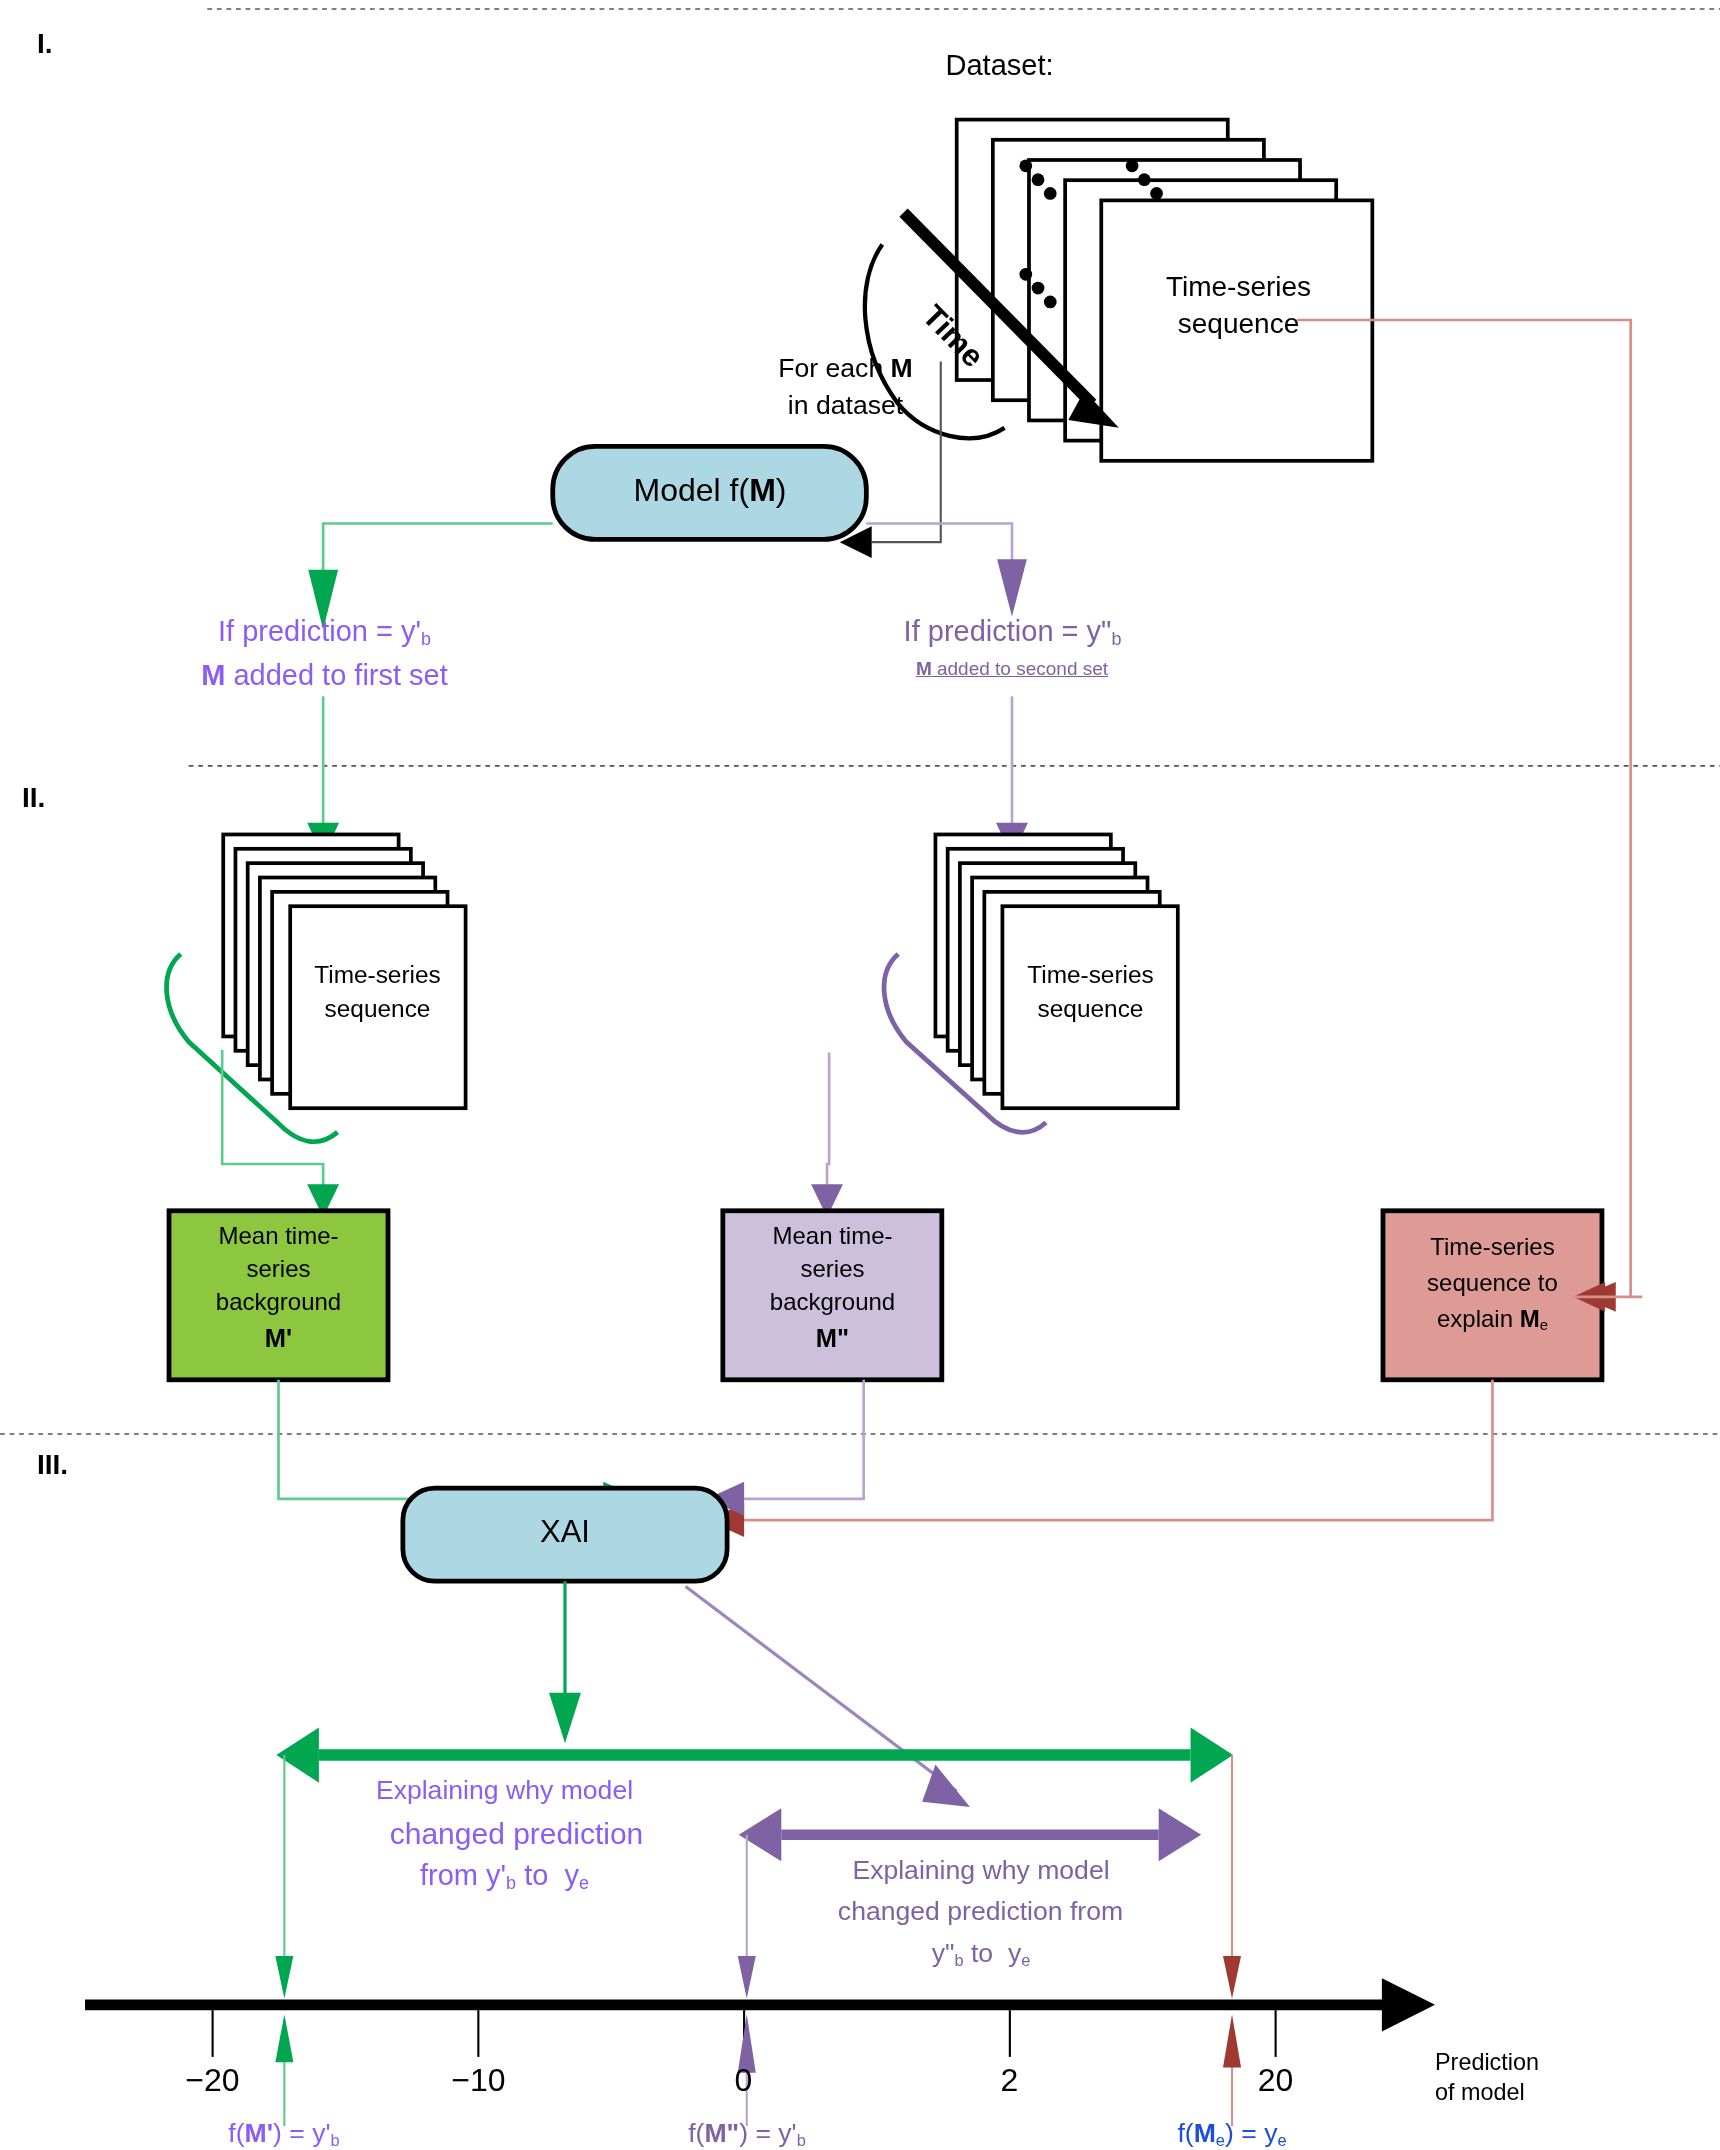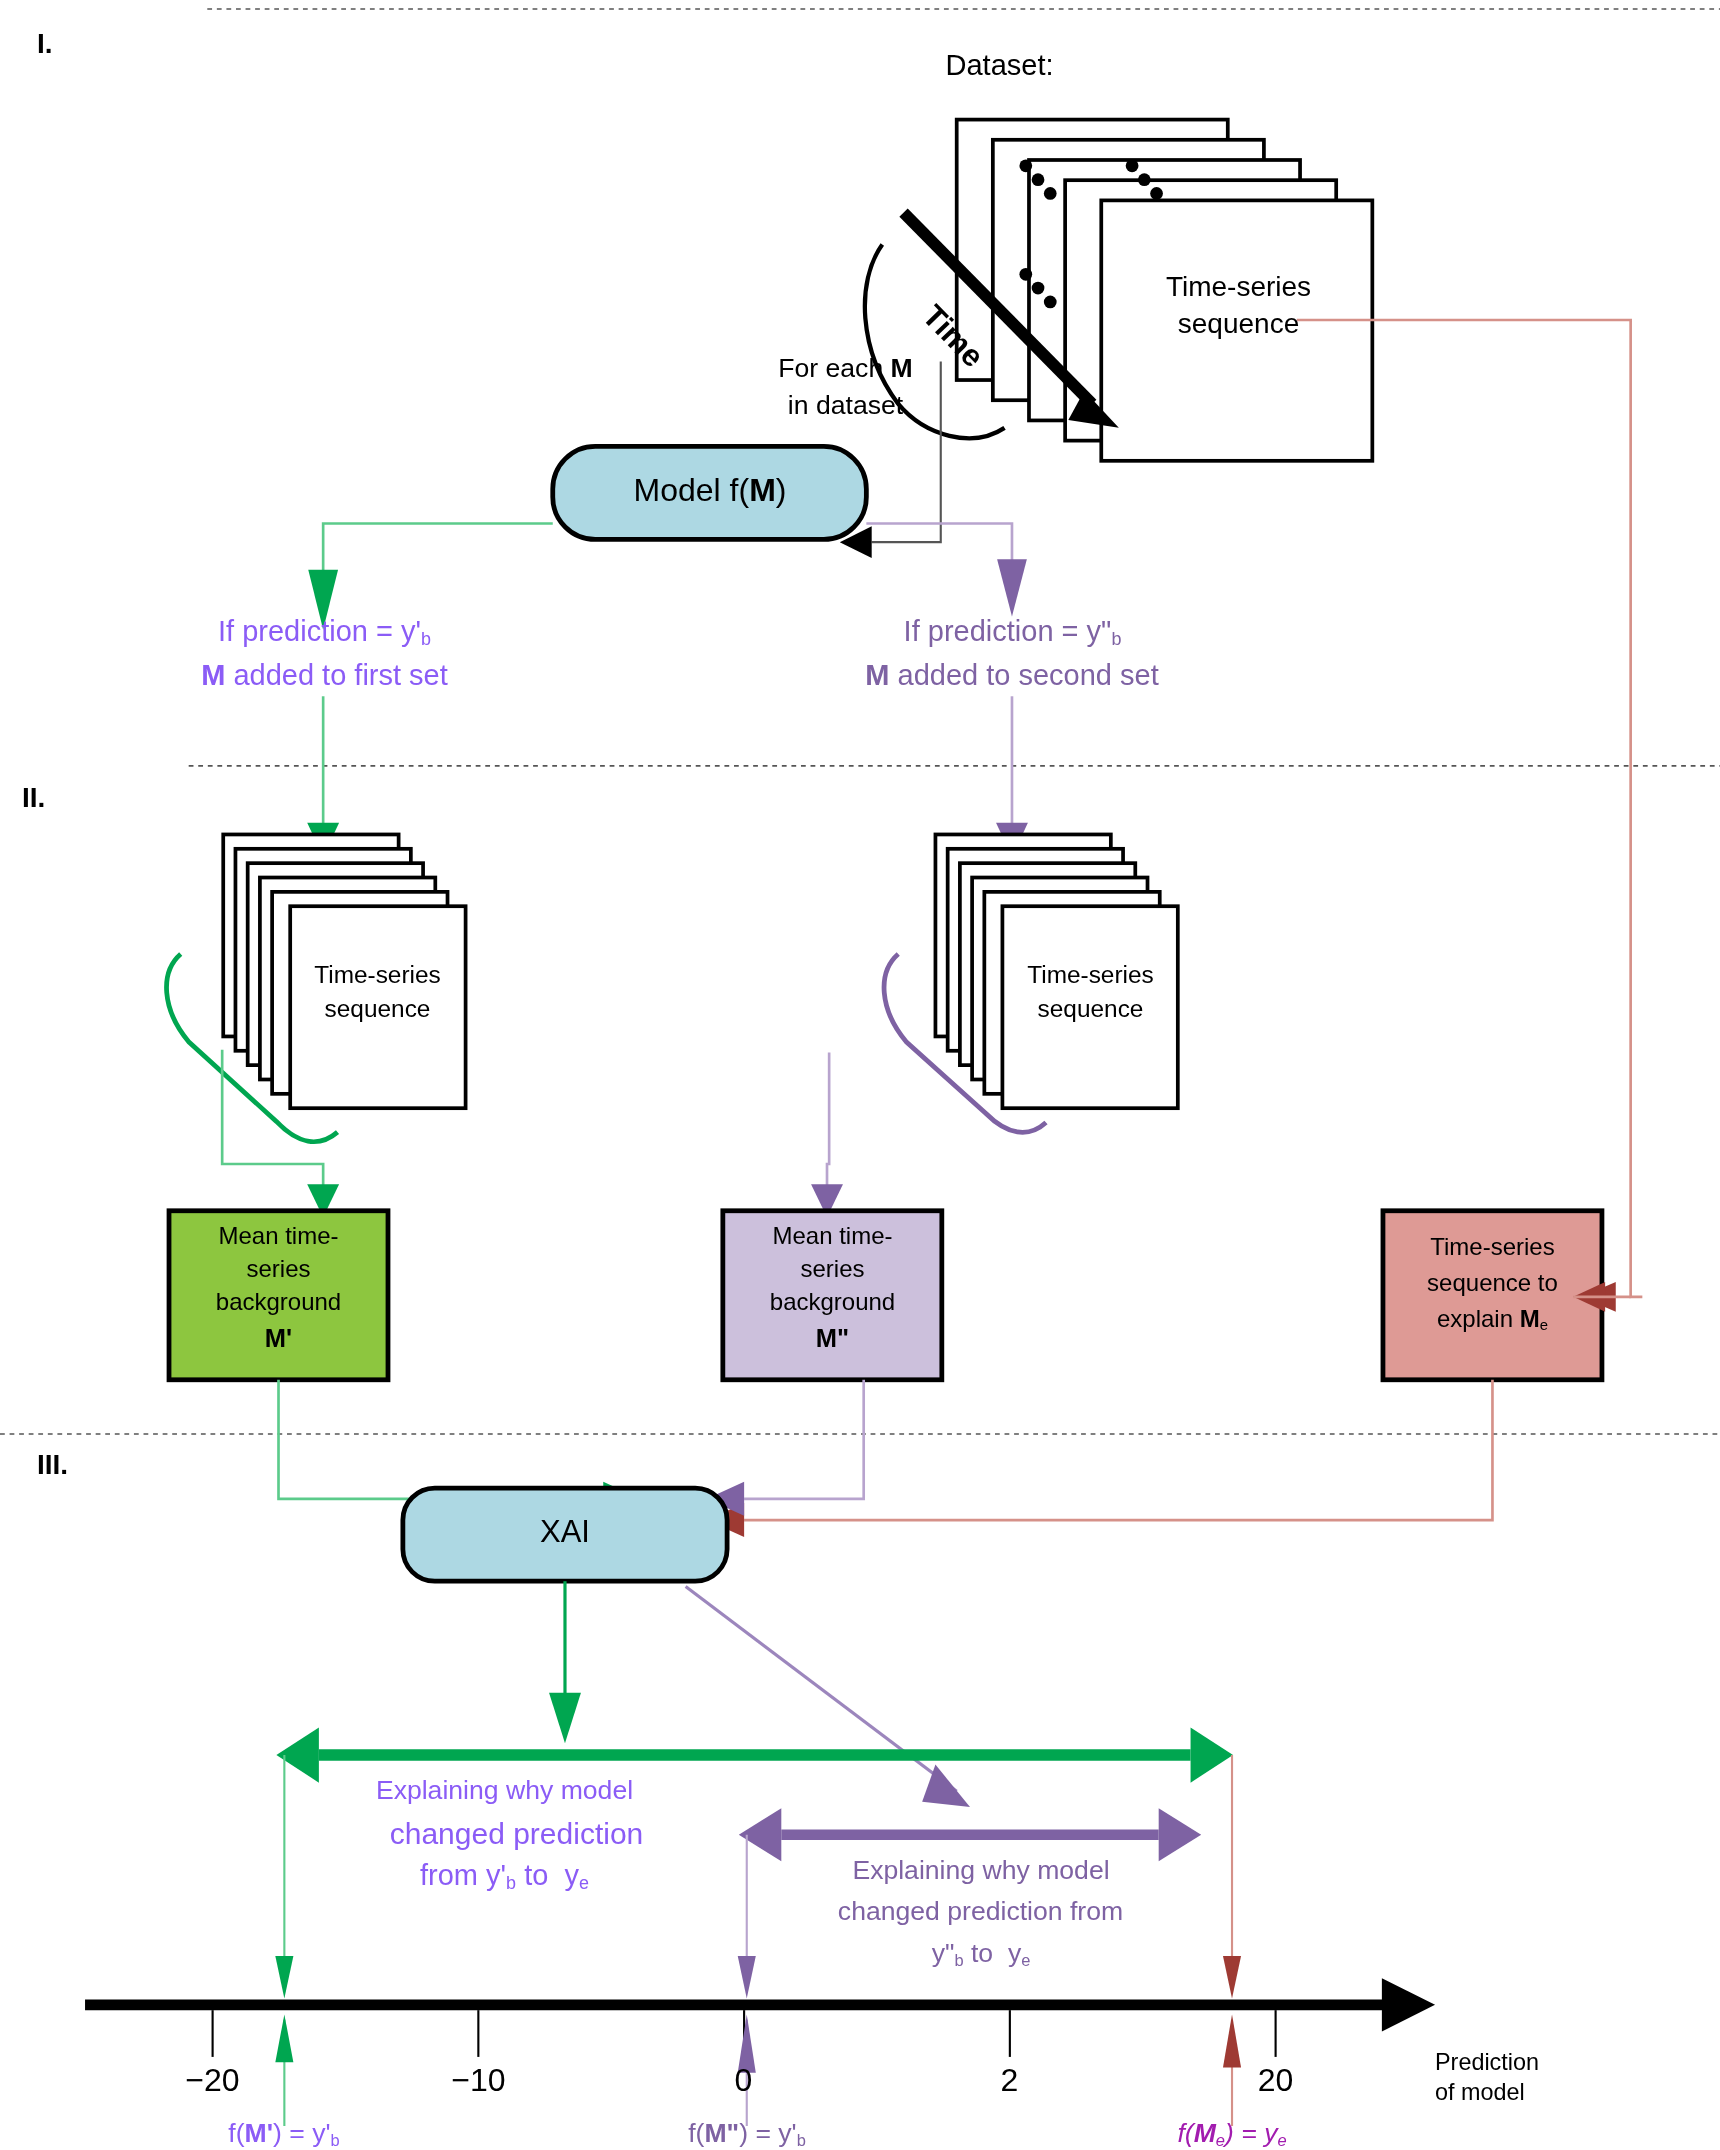--- a/index.html
+++ b/index.html
@@ -4,21 +4,21 @@
 <style>
   html,body{margin:0;padding:0;background:#fff;}
   body{font-family:"Liberation Sans","DejaVu Sans",sans-serif;}
   #stage{position:relative;width:1721px;height:2151px;background:#ffffff;overflow:hidden;}
   #svgroot{position:absolute;left:0;top:0;width:1721px;height:2151px;}
   .txt{position:absolute;white-space:pre;line-height:1.18;}
   .ctr{text-align:center;}
   .black{color:#000;}
   .green{color:#8b5cf6;}
   .purple{color:#7E62A3;}
-  .darkred{color:#a21caf;font-style:italic;}
+  .darkred{color:#1d4ed8;}
   .b{font-weight:bold;}
   sub{font-size:0.62em;vertical-align:baseline;position:relative;top:0.22em;}
   .sec{font-size:28px;color:#000;}
 </style>
 </head>
 <body>
 
 <div id="stage">
 
   <svg id="svgroot" viewBox="0 0 3238 4047">
@@ -240,21 +240,21 @@
 
   <div class="txt black ctr" style="left:755px;top:353px;width:181px;font-size:26.6px;">For each <span class="b">M</span></div>
   <div class="txt black ctr" style="left:755px;top:390px;width:181px;font-size:26.6px;">in dataset</div>
 
   <div class="txt black ctr" style="left:553px;top:472px;width:314px;font-size:32px;">Model f(<span class="b">M</span>)</div>
 
   <div class="txt green ctr" style="left:133px;top:614px;width:383px;font-size:29px;">If prediction = y'<sub>b</sub></div>
   <div class="txt green ctr b" style="left:133px;top:658px;width:383px;font-size:29px;"><span class="b">M</span> <span style="font-weight:normal;">added to first set</span></div>
 
   <div class="txt purple ctr" style="left:821px;top:614px;width:383px;font-size:29px;">If prediction = y"<sub>b</sub></div>
-  <div class="txt purple ctr" style="left:802px;top:658px;width:420px;font-size:29px;"><span class="b">M</span> added to second set</div>
+  <div class="txt purple ctr" style="left:802px;top:658px;width:420px;font-size:19px;text-decoration:underline;"><span class="b">M</span> added to second set</div>
 
   <div class="txt black ctr" style="left:295px;top:961px;width:165px;font-size:24.4px;">Time-series</div>
   <div class="txt black ctr" style="left:295px;top:995px;width:165px;font-size:24.4px;">sequence</div>
 
   <div class="txt black ctr" style="left:1008px;top:961px;width:165px;font-size:24.4px;">Time-series</div>
   <div class="txt black ctr" style="left:1008px;top:995px;width:165px;font-size:24.4px;">sequence</div>
 
   <div class="txt black ctr" style="left:169px;top:1222px;width:219px;font-size:24px;">Mean time-</div>
   <div class="txt black ctr" style="left:169px;top:1255px;width:219px;font-size:24px;">series</div>
   <div class="txt black ctr" style="left:169px;top:1288px;width:219px;font-size:24px;">background</div>

